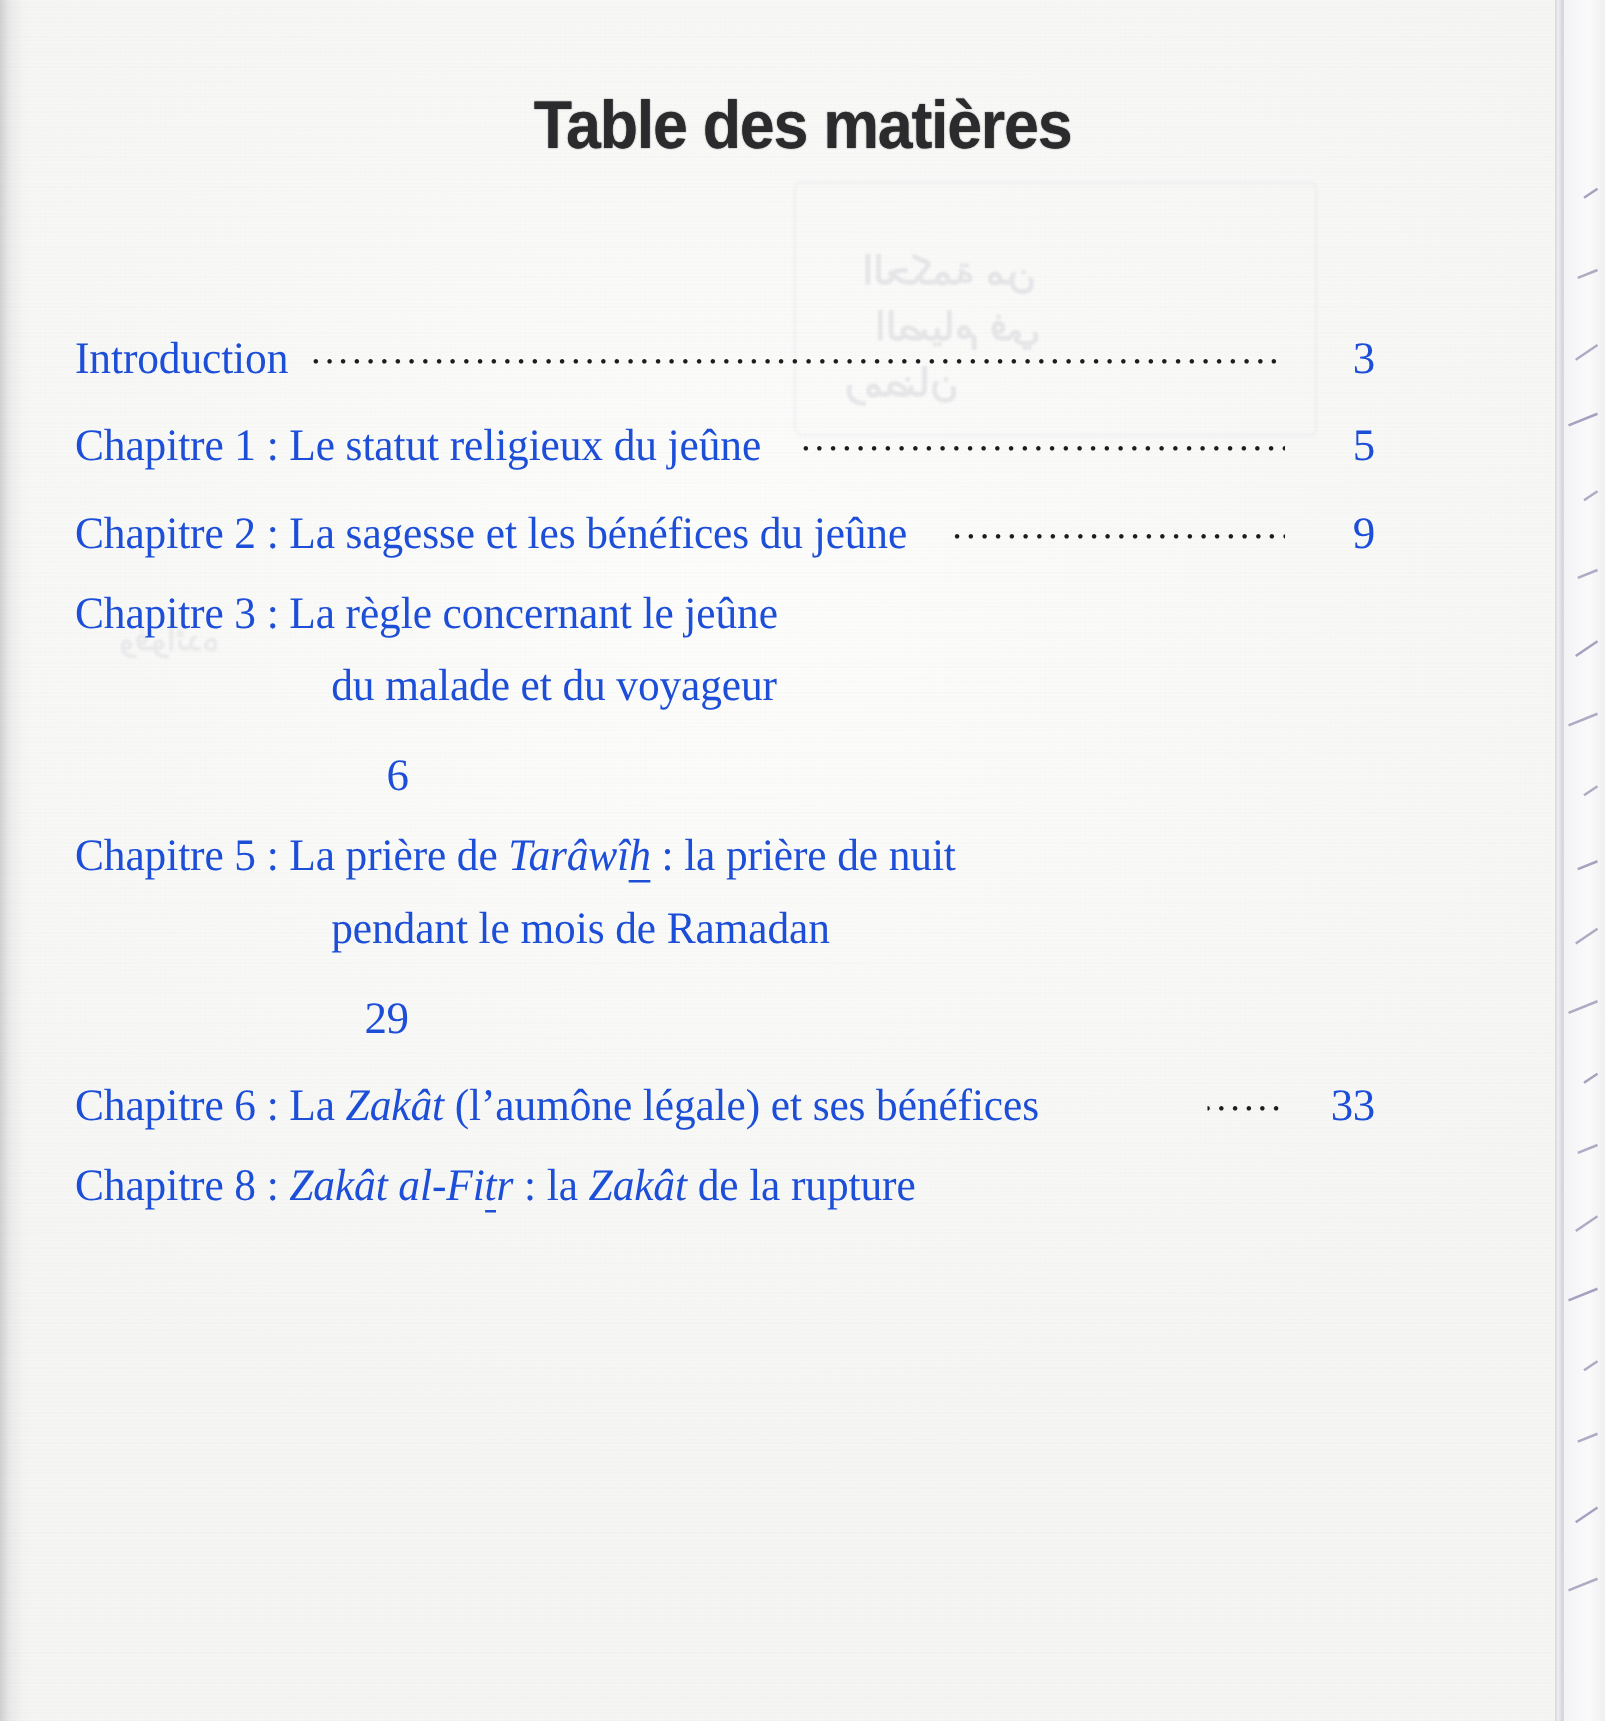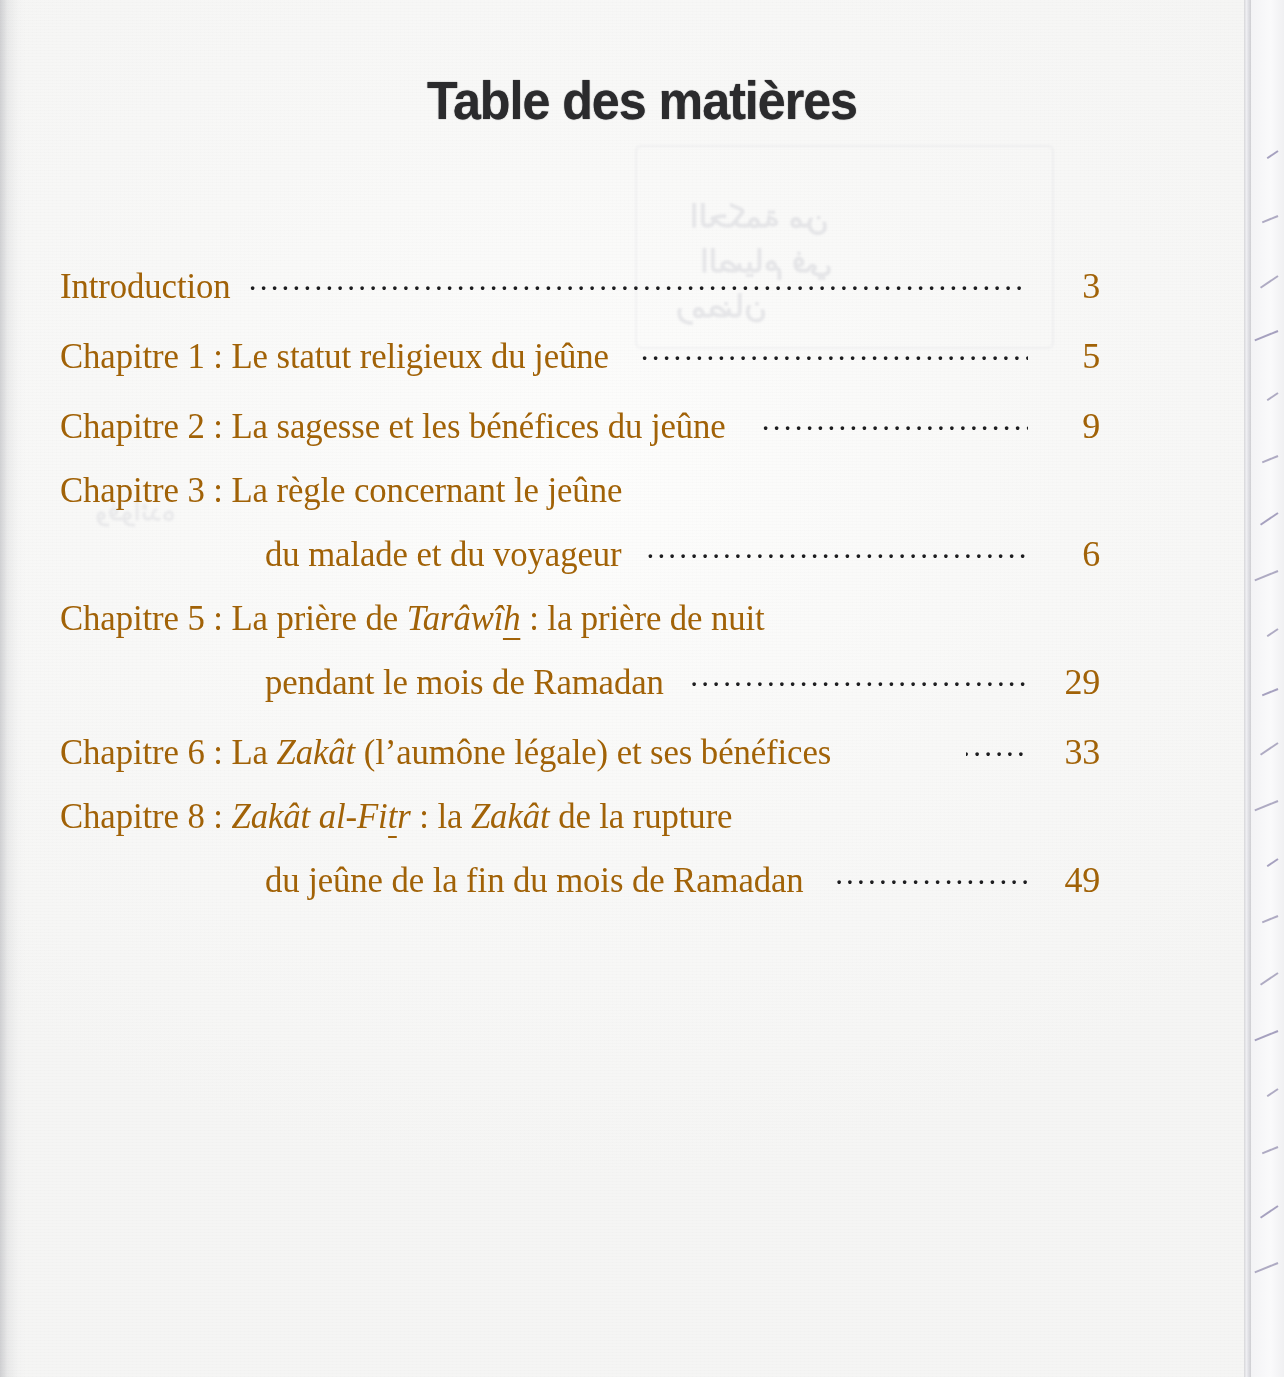--- a/index.html
+++ b/index.html
@@ -120,33 +120,33 @@
 
   
   .toc {
     position: absolute;
     left: 60px;
     top: 262px;
     width: 1040px;
   }
 
   .toc-entry {
-    color: #a16207;
+    color: #1d4ed8;
     font-size: 36px;
     line-height: 1;
     margin-bottom: 28px;
   }
 
   .toc-line {
     display: flex;
     align-items: baseline;
     width: 100%;
     white-space: nowrap;
   }
-  .toc-line.second { margin-top: 22px; }
+  .toc-line.second { margin-top: 22px; flex-direction: column; }
 
   .toc-label {
     font-size: 36px;
     letter-spacing: -0.1px;
     transform: scaleX(.965);
     transform-origin: left center;
     flex: 0 0 auto;
   }
   .toc-label.indented { margin-left: 205px; }
 
@@ -263,25 +263,20 @@
           <span class="spacer"></span>
           <span class="leader short"></span>
           <span class="toc-page">33</span>
         </div>
       </div>
       <div class="toc-entry">
         <div class="toc-line">
           <span class="toc-label">Chapitre 8 : <em class="translit">Zakât al-Fi<u>t</u>r</em> : la <em class="translit">Zakât</em> de la rupture</span>
           <span class="spacer"></span>
           <span class="toc-page"></span>
-        </div>
-        <div class="toc-line second">
-          <span class="toc-label indented">du jeûne de la fin du mois de Ramadan</span>
-          <span class="leader"></span>
-          <span class="toc-page">49</span>
         </div>
       </div>
     </div>
 
   <div class="gutter-shadow"></div>
 
   <div class="edge-strip">
     <div class="nextpage"></div>
     <div class="fold"></div>
     <div id="edge-ticks">

